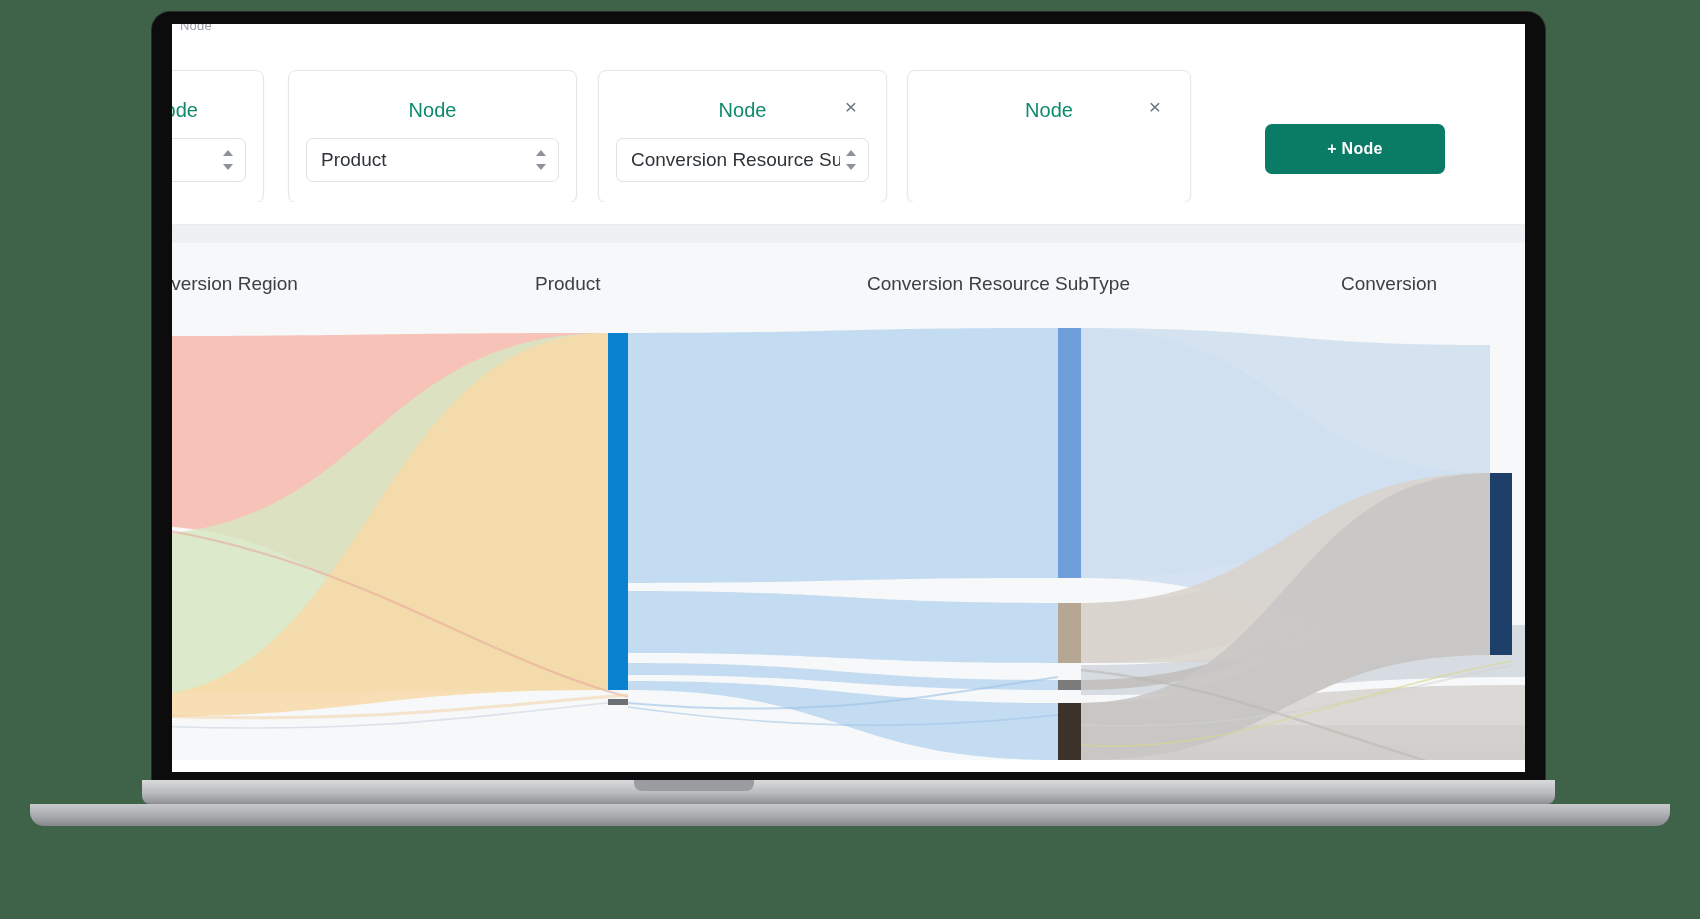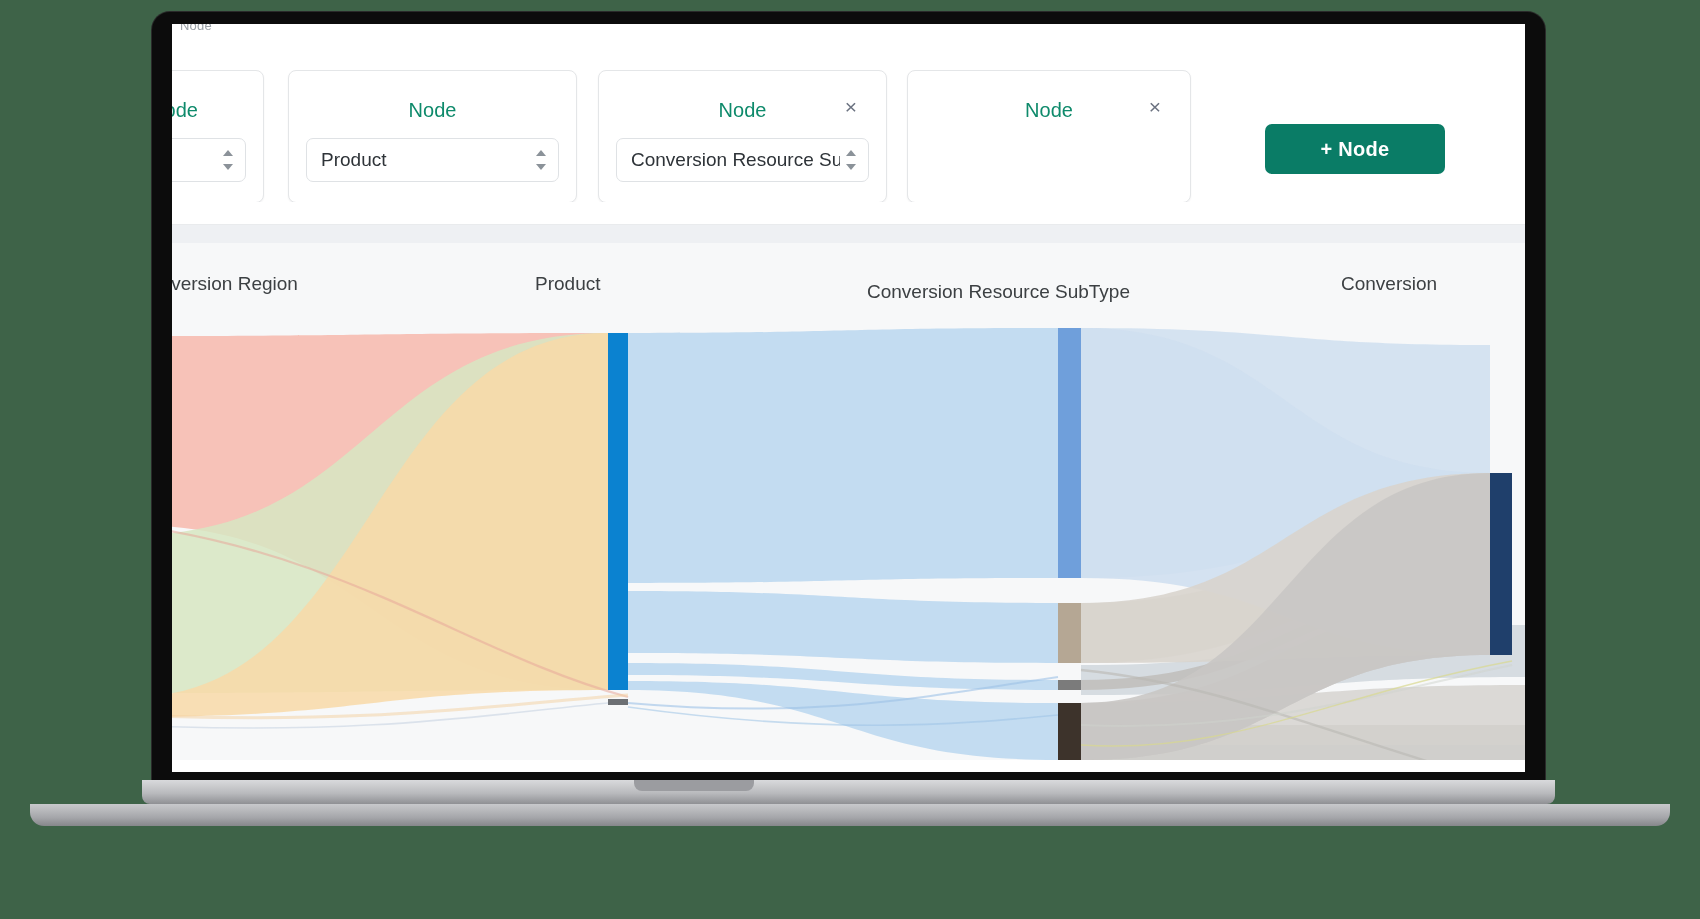--- a/index.html
+++ b/index.html
@@ -124,21 +124,21 @@
   #node-card-0 { left: -88px; width: 180px; }
   #node-card-1 { left: 116px; width: 289px; }
   #node-card-2 { left: 426px; width: 289px; }
   #node-card-3 { left: 735px; width: 284px; }
 
   #add-node-btn {
     position: absolute; left: 1093px; top: 84px;
     width: 180px; height: 50px;
     background: #0a7c66;
     border: none; border-radius: 7px;
-    color: #ffffff; font-size: 20px; font-weight: 700;
+    color: #ffffff; font-size: 16px; font-weight: 700;
     font-family: "Liberation Sans", sans-serif;
     letter-spacing: .3px;
     cursor: pointer;
   }
 
   
   #node-scroll-track {
     position: absolute; left: 0; top: 178px;
     width: 1353px; height: 22px;
     background: #ffffff;
@@ -163,21 +163,21 @@
     position: absolute; left: 0; top: 0; width: 1353px; height: 18px;
     background: #eef0f3;
   }
   .axis-label {
     position: absolute; top: 48px;
     font-size: 19px; color: #3c4043;
     white-space: nowrap;
   }
   #axis-label-0 { left: -22px; }
   #axis-label-1 { left: 363px; }
-  #axis-label-2 { left: 695px; margin-top: 8px; }
+  #axis-label-2 { left: 695px; }
   #axis-label-3 { left: 1126px; margin-left: 43px; }
 
   #sankey-svg { position: absolute; left: 0; top: 0; width: 1353px; height: 548px; }
 
   
   #page-scroll-track {
     position: absolute; left: 0; top: 736px; width: 1353px; height: 12px;
     background: #ffffff;
   }
 </style>

